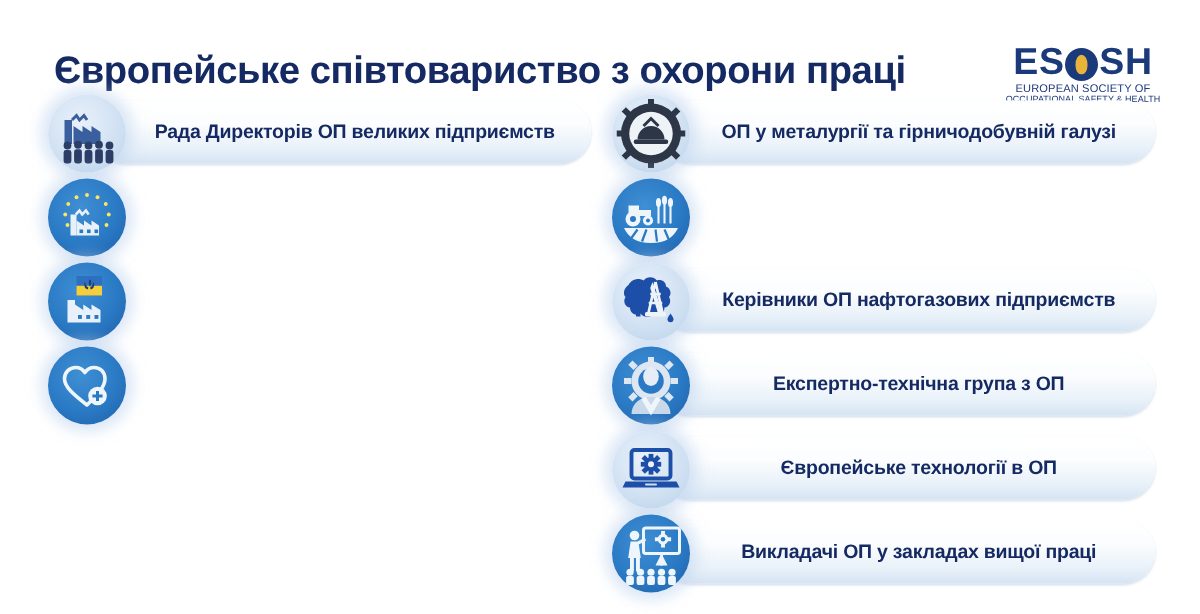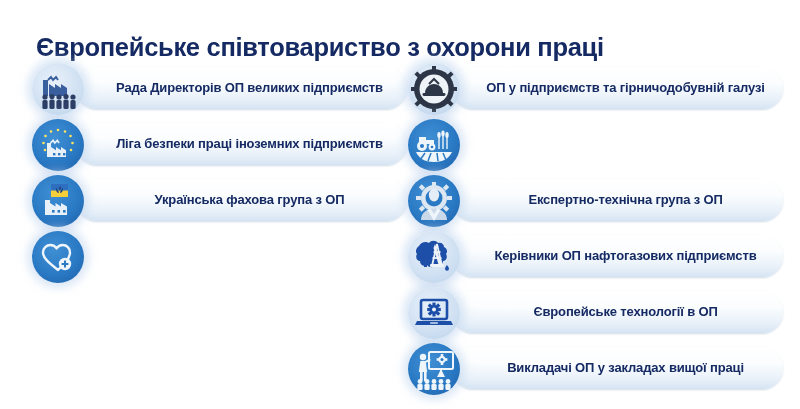--- a/index.html
+++ b/index.html
@@ -105,21 +105,21 @@
     overflow:visible;
   }
   .icon-disc.pale{
     background:radial-gradient(circle at 42% 36%, #e9f1fa 0%, #cfe0f2 60%, #bcd4ea 100%);
   }
   .icon-disc svg{display:block;}
 
   
   .pill{
     position:absolute;
-    left:44px;
+    left:31px;
     top:5px;
     width:331px;
     height:42px;
     border-radius:21px;
     background:linear-gradient(180deg,#ffffff 0%,#fbfdfe 38%,#e7f0f9 78%,#d5e4f3 100%);
     box-shadow:0 1px 2px rgba(120,150,185,0.35), inset 0 1px 0 rgba(255,255,255,0.95);
     display:flex;
     align-items:center;
     justify-content:flex-end;
     z-index:1;
@@ -137,20 +137,29 @@
     width:100%;
   }
   .pill.two-line .pill-label{font-size:12.6px;line-height:16px;}
 </style>
 </head>
 <body>
 
 <div class="header">
   <div class="page-title">Європейське співтовариство з охорони праці</div>
 
+  <div class="logo">
+    <div class="logo-word">
+      <span class="ltr">ES</span>
+      <span class="logo-mark"></span>
+      <span class="ltr">SH</span>
+    </div>
+    <div class="logo-sub1">EUROPEAN SOCIETY OF</div>
+    <div class="logo-sub2">OCCUPATIONAL SAFETY &amp; HEALTH</div>
+  </div>
 </div>
 
 <div class="col col-left">
 
   <div class="row">
     <div class="icon-disc pale">
       <svg width="46" height="46" viewBox="0 0 46 46">
         <path d="M8 14h5v16H8z" fill="#3a5f9e"></path>
         <path d="M14 30V18l6 4v-4l6 4v-4l6 4v8z" fill="#3a5f9e"></path>
         <path d="M13 14l3-3 2 3 3-3 2 3" stroke="#3a5f9e" stroke-width="2" fill="none"></path>
@@ -190,42 +199,36 @@
         <path d="M9 18h4v14H9z" fill="#e8f1fa"></path>
         <path d="M13 32V22l5 3.3V22l5 3.3V22l5 3.3V32z" fill="#e8f1fa"></path>
         <path d="M12.5 18l2.5-2.6 1.8 2.6 2.5-2.6 1.8 2.6" stroke="#e8f1fa" stroke-width="1.7" fill="none"></path>
         <g fill="#2a79c4">
             <rect x="15" y="28" width="2.4" height="2.4"></rect>
             <rect x="20" y="28" width="2.4" height="2.4"></rect>
             <rect x="25" y="28" width="2.4" height="2.4"></rect>
           </g>
       </svg>
     </div>
-    <div class="pill">
-      <span class="pill-label">Ліга безпеки праці іноземних підприємств</span>
-    </div>
   </div>
 
   <div class="row">
     <div class="icon-disc">
       <svg width="42" height="42" viewBox="0 0 42 42">
         <rect x="14" y="4" width="17" height="13" fill="#2f6fc0"></rect>
         <rect x="14" y="10.5" width="17" height="6.5" fill="#f5cf3a"></rect>
         <path d="M22.5 6.5c-.6 1.6-.2 3.6.5 4.8.7-1.2 1.1-3.2.5-4.8zM19.6 7.6c.3 2 1.4 3.5 2.4 4.3l-.6 1.1-1-.5c-1.3-1-1.6-3.2-.8-4.9zM25.4 7.6c-.3 2-1.4 3.5-2.4 4.3l.6 1.1 1-.5c1.3-1 1.6-3.2.8-4.9z" fill="#1d3f78"></path>
         <path d="M8 20h5v15H8z" fill="#e8f1fa"></path>
         <path d="M13 35V23l5.5 3.6V23L24 26.6V23l6 3.6V35z" fill="#e8f1fa"></path>
         <g fill="#2a79c4">
             <rect x="15" y="30" width="2.6" height="2.6"></rect>
             <rect x="20.5" y="30" width="2.6" height="2.6"></rect>
             <rect x="26" y="30" width="2.6" height="2.6"></rect>
           </g>
       </svg>
-    </div>
-    <div class="pill">
-      <span class="pill-label">Українська фахова група з ОП</span>
     </div>
   </div>
 
 
 
   <div class="row">
     <div class="icon-disc">
       <svg width="40" height="40" viewBox="0 0 40 40">
         <path d="M20 33C11 26 5 21 5 15.5 5 11 8.5 8 12.4 8c2.6 0 4.9 1.4 6.2 3.4C19.9 9.4 22.2 8 24.8 8 28.7 8 32 11 32 15.5 32 21 27 26 20 33z" fill="none" stroke="#eef5fb" stroke-width="2.4" stroke-linejoin="round"></path>
         <circle cx="27" cy="27" r="6.2" fill="#eef5fb"></circle>
@@ -253,21 +256,21 @@
             <rect x="5" y="34" width="4" height="6" transform="rotate(45 7 37)"></rect>
           </g>
         </g>
         <circle cx="23" cy="23" r="14.5" fill="#eef3f8"></circle>
         <path d="M14 27c0-5 4-9 9-9s9 4 9 9z" fill="#2d3646"></path>
         <rect x="11.5" y="27" width="23" height="3" rx="1.4" fill="#2d3646"></rect>
         <path d="M18 18l5-5 5 5" stroke="#2d3646" stroke-width="2" fill="none"></path>
       </svg>
     </div>
     <div class="pill">
-      <span class="pill-label">ОП  у підприємств та гірничодобувній галузі</span>
+      <span class="pill-label">ОП  у металургії та гірничодобувній галузі</span>
     </div>
   </div>
 
   <div class="row">
     <div class="icon-disc">
       <svg width="42" height="42" viewBox="0 0 42 42">
         <g fill="#eef5fb">
           <path d="M6 13h7v6H6z"></path>
           <path d="M13 16h8v4h-8z"></path>
           <circle cx="9" cy="22" r="5"></circle>
@@ -284,20 +287,48 @@
           <rect x="33.3" y="13" width="1.4" height="12"></rect>
         </g>
         <path d="M3 28h36c-3 6-8 10-18 10S6 34 3 28z" fill="#eef5fb"></path>
         <g stroke="#2a79c4" stroke-width="1.5">
           <line x1="12" y1="29" x2="7" y2="36"></line>
             <line x1="18" y1="29" x2="15" y2="37"></line>
           <line x1="24" y1="29" x2="25" y2="37"></line>
             <line x1="30" y1="29" x2="33" y2="36"></line>
         </g>
       </svg>
+    </div>
+  </div>
+
+  <div class="row">
+    <div class="icon-disc pale">
+      <svg width="46" height="46" viewBox="0 0 46 46">
+        <g fill="#1d4ea8">
+          <path d="M8 12c2-4 7-5 10-3 2-3 7-3 9 0 3-1 6 1 6 4 3 1 4 5 2 7 2 3 0 7-3 7 0 4-4 6-7 4-2 3-7 3-9 0-3 2-7 0-7-4-3 0-5-4-3-7-2-2-1-6 2-8z"></path>
+        </g>
+        <g fill="#eef3f8">
+          <path d="M24 10l7 22h-3l-5.5-18z"></path>
+          <path d="M31 10l-7 22h3l5.5-18z" opacity="0"></path>
+          <rect x="19" y="30" width="14" height="3" rx="1"></rect>
+        </g>
+        <g stroke="#eef3f8" stroke-width="1.8" fill="none">
+          <path d="M26 10l-5 22M26 10l5 22"></path>
+          <line x1="22.5" y1="18" x2="29.5" y2="18"></line>
+          <line x1="21.5" y1="24" x2="30.5" y2="24"></line>
+        </g>
+        <g fill="#1d4ea8">
+          <rect x="11" y="24" width="9" height="4" rx="1.6"></rect>
+          <rect x="13" y="26" width="3" height="7"></rect>
+        </g>
+        <path d="M36 31c1.4 2 2 3 2 3.8a2 2 0 1 1-4 0c0-.8.6-1.8 2-3.8z" fill="#1d4ea8"></path>
+      </svg>
+    </div>
+    <div class="pill">
+      <span class="pill-label">Керівники ОП нафтогазових підприємств</span>
     </div>
   </div>
 
   <div class="row">
     <div class="icon-disc">
       <svg width="42" height="42" viewBox="0 0 42 42">
         <g fill="#dce7f2">
           <circle cx="21" cy="18" r="13"></circle>
           <rect x="19" y="2" width="4" height="5"></rect>
             <rect x="19" y="29" width="4" height="5"></rect>
@@ -309,48 +340,20 @@
           <rect x="7" y="26" width="4" height="5" transform="rotate(45 9 28.5)"></rect>
         </g>
         <circle cx="21" cy="18" r="8.5" fill="#2a79c4"></circle>
         <ellipse cx="21" cy="15" rx="5.2" ry="6.4" fill="#e5edf6"></ellipse>
         <path d="M8 40c0-7 5.8-11.5 13-11.5S34 33 34 40z" fill="#c9d9ea"></path>
         <path d="M17.5 28.5L21 34l3.5-5.5 3 1.5L21 41l-6.5-11z" fill="#eef5fb"></path>
       </svg>
     </div>
     <div class="pill">
       <span class="pill-label">Експертно-технічна група з ОП</span>
-    </div>
-  </div>
-
-  <div class="row">
-    <div class="icon-disc pale">
-      <svg width="46" height="46" viewBox="0 0 46 46">
-        <g fill="#1d4ea8">
-          <path d="M8 12c2-4 7-5 10-3 2-3 7-3 9 0 3-1 6 1 6 4 3 1 4 5 2 7 2 3 0 7-3 7 0 4-4 6-7 4-2 3-7 3-9 0-3 2-7 0-7-4-3 0-5-4-3-7-2-2-1-6 2-8z"></path>
-        </g>
-        <g fill="#eef3f8">
-          <path d="M24 10l7 22h-3l-5.5-18z"></path>
-          <path d="M31 10l-7 22h3l5.5-18z" opacity="0"></path>
-          <rect x="19" y="30" width="14" height="3" rx="1"></rect>
-        </g>
-        <g stroke="#eef3f8" stroke-width="1.8" fill="none">
-          <path d="M26 10l-5 22M26 10l5 22"></path>
-          <line x1="22.5" y1="18" x2="29.5" y2="18"></line>
-          <line x1="21.5" y1="24" x2="30.5" y2="24"></line>
-        </g>
-        <g fill="#1d4ea8">
-          <rect x="11" y="24" width="9" height="4" rx="1.6"></rect>
-          <rect x="13" y="26" width="3" height="7"></rect>
-        </g>
-        <path d="M36 31c1.4 2 2 3 2 3.8a2 2 0 1 1-4 0c0-.8.6-1.8 2-3.8z" fill="#1d4ea8"></path>
-      </svg>
-    </div>
-    <div class="pill">
-      <span class="pill-label">Керівники ОП нафтогазових підприємств</span>
     </div>
   </div>
 
   <div class="row">
     <div class="icon-disc pale">
       <svg width="42" height="42" viewBox="0 0 42 42">
         <rect x="8" y="8" width="26" height="19" rx="2" fill="none" stroke="#1d4ea8" stroke-width="2.6"></rect>
         <g fill="#1d4ea8">
           <circle cx="21" cy="17.5" r="4.6"></circle>
           <rect x="19.4" y="10.6" width="3.2" height="3.4"></rect>

